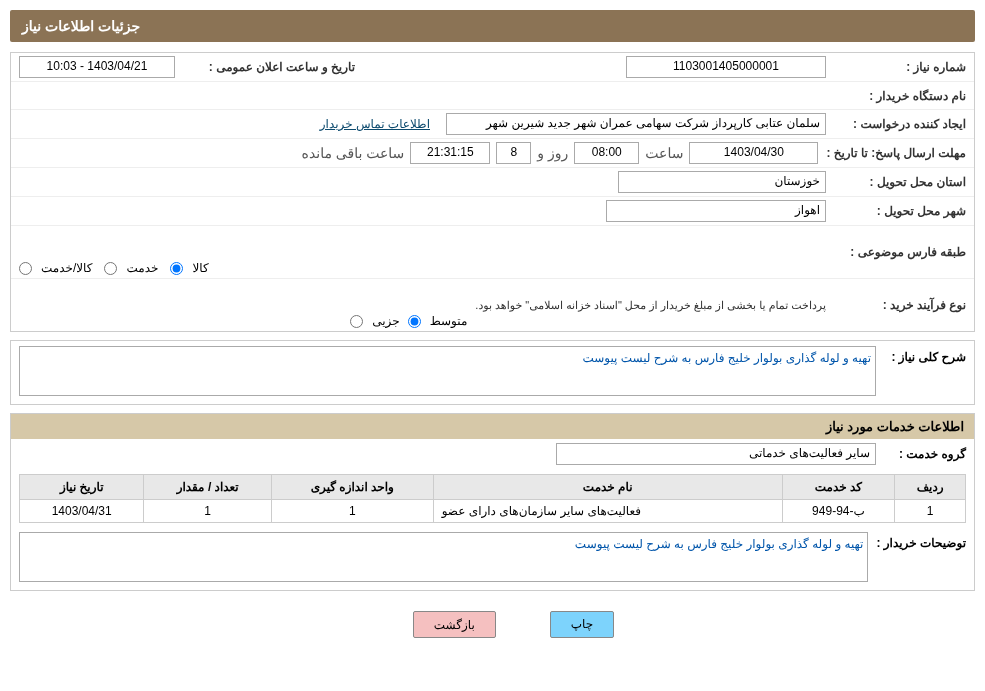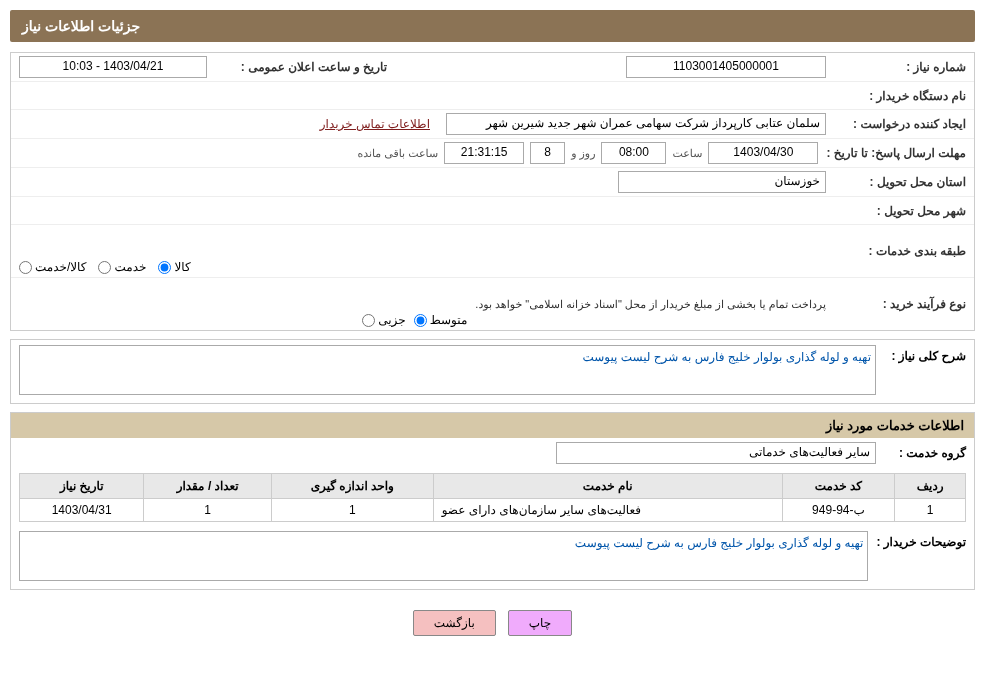--- a/index.html
+++ b/index.html
@@ -65,44 +65,44 @@
       padding: 2px 5px;
       min-height: 22px;
       font-size: 12px;
       font-family: Tahoma, Arial, sans-serif;
       direction: rtl;
     }
     .input-medium {
       width: 200px;
     }
     .link-blue {
-      color: #7f1d1d;
+      color: #0c4a6e;
       text-decoration: underline;
       cursor: pointer;
     }
     .inline-group {
       display: flex;
       align-items: center;
       gap: 6px;
       flex-wrap: nowrap;
     }
     .small-label {
       color: #555;
-      font-size: 11px;
+      font-size: 14px;
     }
     .radio-group {
       display: flex;
       align-items: center;
       gap: 12px;
       flex-direction: row-reverse;
     }
     .radio-item {
       display: flex;
       align-items: center;
-      gap: 3px;
+      gap: 9px;
       margin-top: 32px;
     }
     .radio-item input { margin: 0; }
     .purchase-type-row {
       display: flex;
       align-items: center;
       gap: 8px;
       flex-wrap: wrap;
     }
     .purchase-note {
@@ -169,23 +169,25 @@
       gap: 12px;
       padding: 12px 0 6px 0;
     }
     .btn {
       padding: 5px 20px;
       font-size: 12px;
       font-family: Tahoma, Arial, sans-serif;
       cursor: pointer;
       border: 1px solid #888;
       border-radius: 2px;
+      margin-left: 42px;
     }
     .btn-print {
-      background: #f0abfc;
+      background: #7dd3fc;
+      font-family: Liberation Serif, serif;
     }
     .btn-back {
       background: #f5c0c0;
     }
   </style>
 </head>
 <body>
 
 <div class="page-wrapper">
 
@@ -194,62 +196,65 @@
   </div>
 
   <div class="section">
 
     <div class="info-row">
       <span class="label">شماره نیاز :</span>
       <div class="value-box">
         <div class="input-field input-medium" style="text-align:center;">1103001405000001</div>
       </div>
       <span class="label" style="min-width:180px; text-align:right;">تاریخ و ساعت اعلان عمومی :</span>
-      <div class="input-field" style="width:188px; text-align:center;">1403/04/21 - 10:03</div>
+      <div class="input-field" style="width:156px; text-align:center;">1403/04/21 - 10:03</div>
     </div>
 
     <div class="info-row">
       <span class="label">نام دستگاه خریدار :</span>
     </div>
 
     <div class="info-row">
       <span class="label">ایجاد کننده درخواست :</span>
       <div class="value-box">
         <div class="input-field" style="width:380px; text-align:right;">سلمان عتابی کارپرداز شرکت سهامی عمران شهر جدید شیرین شهر</div>
         <span style="width:16px;"></span>
         <span class="link-blue">اطلاعات تماس خریدار</span>
       </div>
     </div>
 
     <div class="info-row">
       <span class="label">مهلت ارسال پاسخ: تا تاریخ :</span>
       <div class="value-box inline-group">
-        <div class="input-field" style="width:110px; text-align:center;">1403/04/30</div>
+        <div class="input-field" style="width:129px; text-align:center;">1403/04/30</div>
         <span class="small-label">ساعت</span>
         <div class="input-field" style="width:65px; text-align:center;">08:00</div>
         <span class="small-label">روز و</span>
         <div class="input-field" style="width:35px; text-align:center;">8</div>
         <div class="input-field" style="width:80px; text-align:center;">21:31:15</div>
         <span class="small-label">ساعت باقی مانده</span>
       </div>
     </div>
 
     <div class="info-row">
       <span class="label">استان محل تحویل :</span>
       <div class="value-box">
         <div class="input-field" style="width:208px; text-align:right;">خوزستان</div>
       </div>
     </div>
 
     <div class="info-row">
       <span class="label">شهر محل تحویل :</span>
-    </div>
-
-    <div class="info-row">
-      <span class="label">طبقه بندی خدمات :</span>
+      <div class="value-box">
+        <div class="input-field" style="width:220px; text-align:right;">اهواز</div>
+      </div>
+    </div>
+
+    <div class="info-row">
+      <span class="label">طبقه فارس موضوعی :</span>
       <div class="value-box radio-group">
         <div class="radio-item">
           <span>کالا/خدمت</span>
           <input type="radio" name="category" style="">
         </div>
         <div class="radio-item">
           <span>خدمت</span>
           <input type="radio" name="category" style="">
         </div>
         <div class="radio-item">

